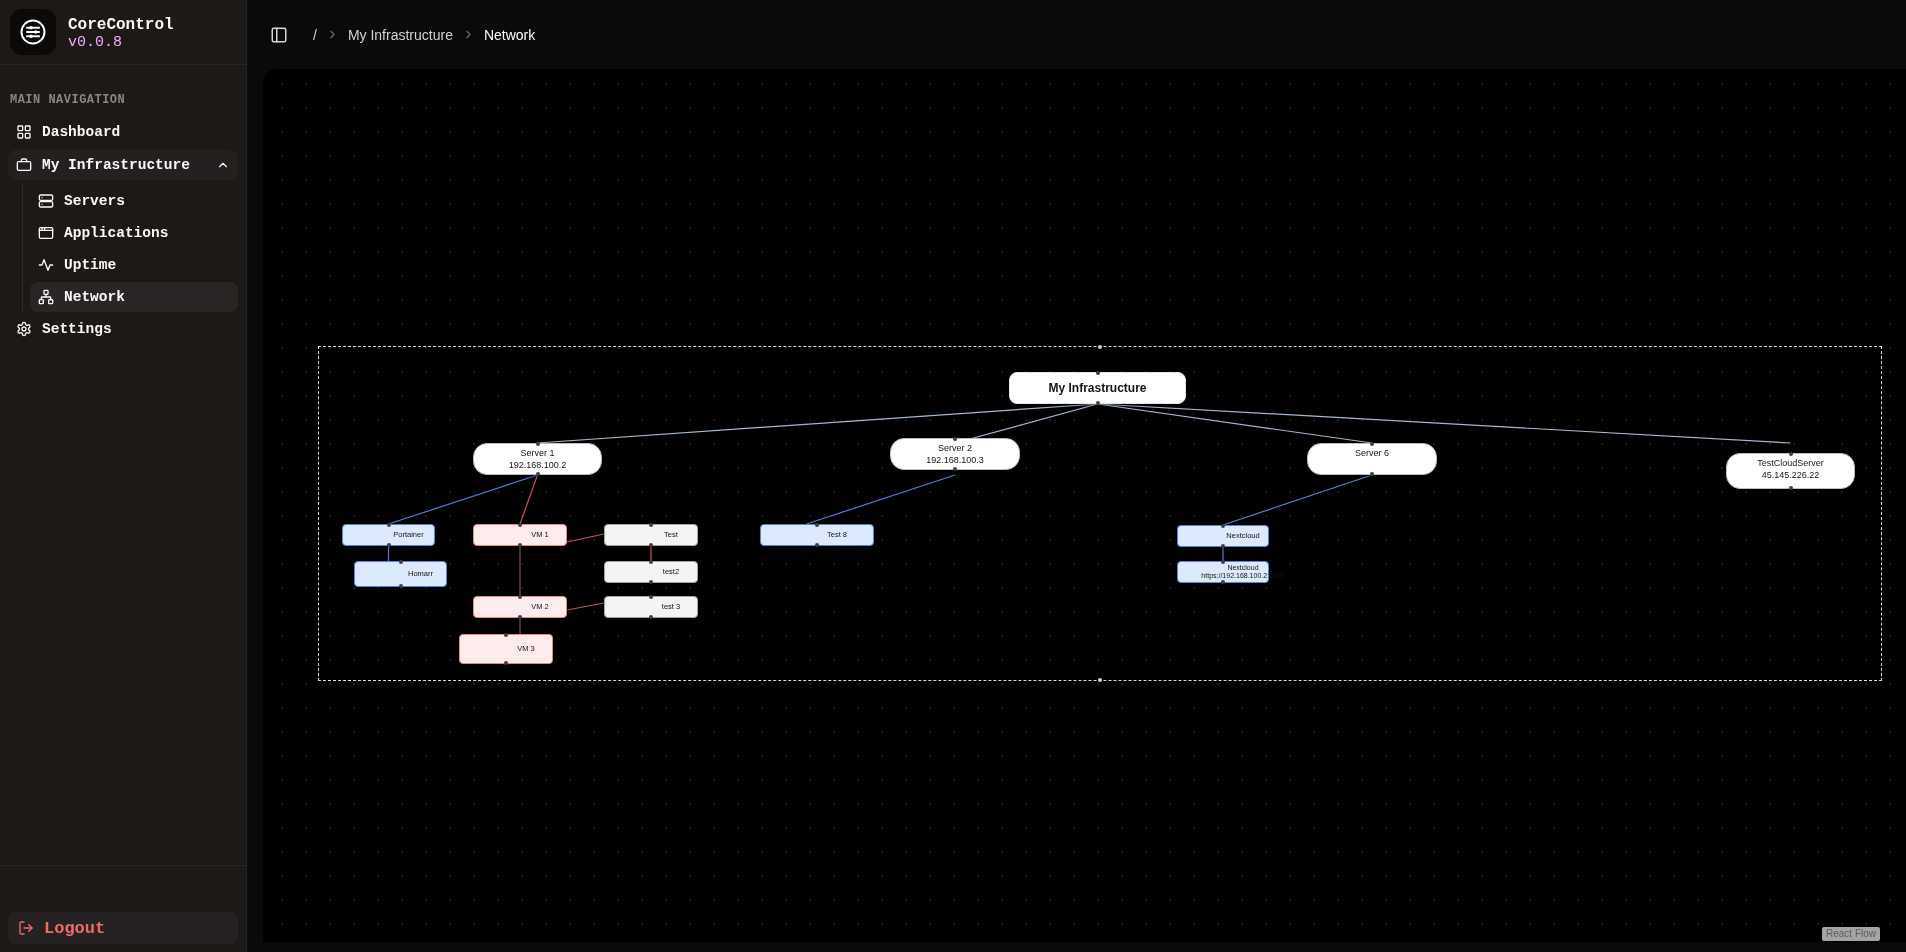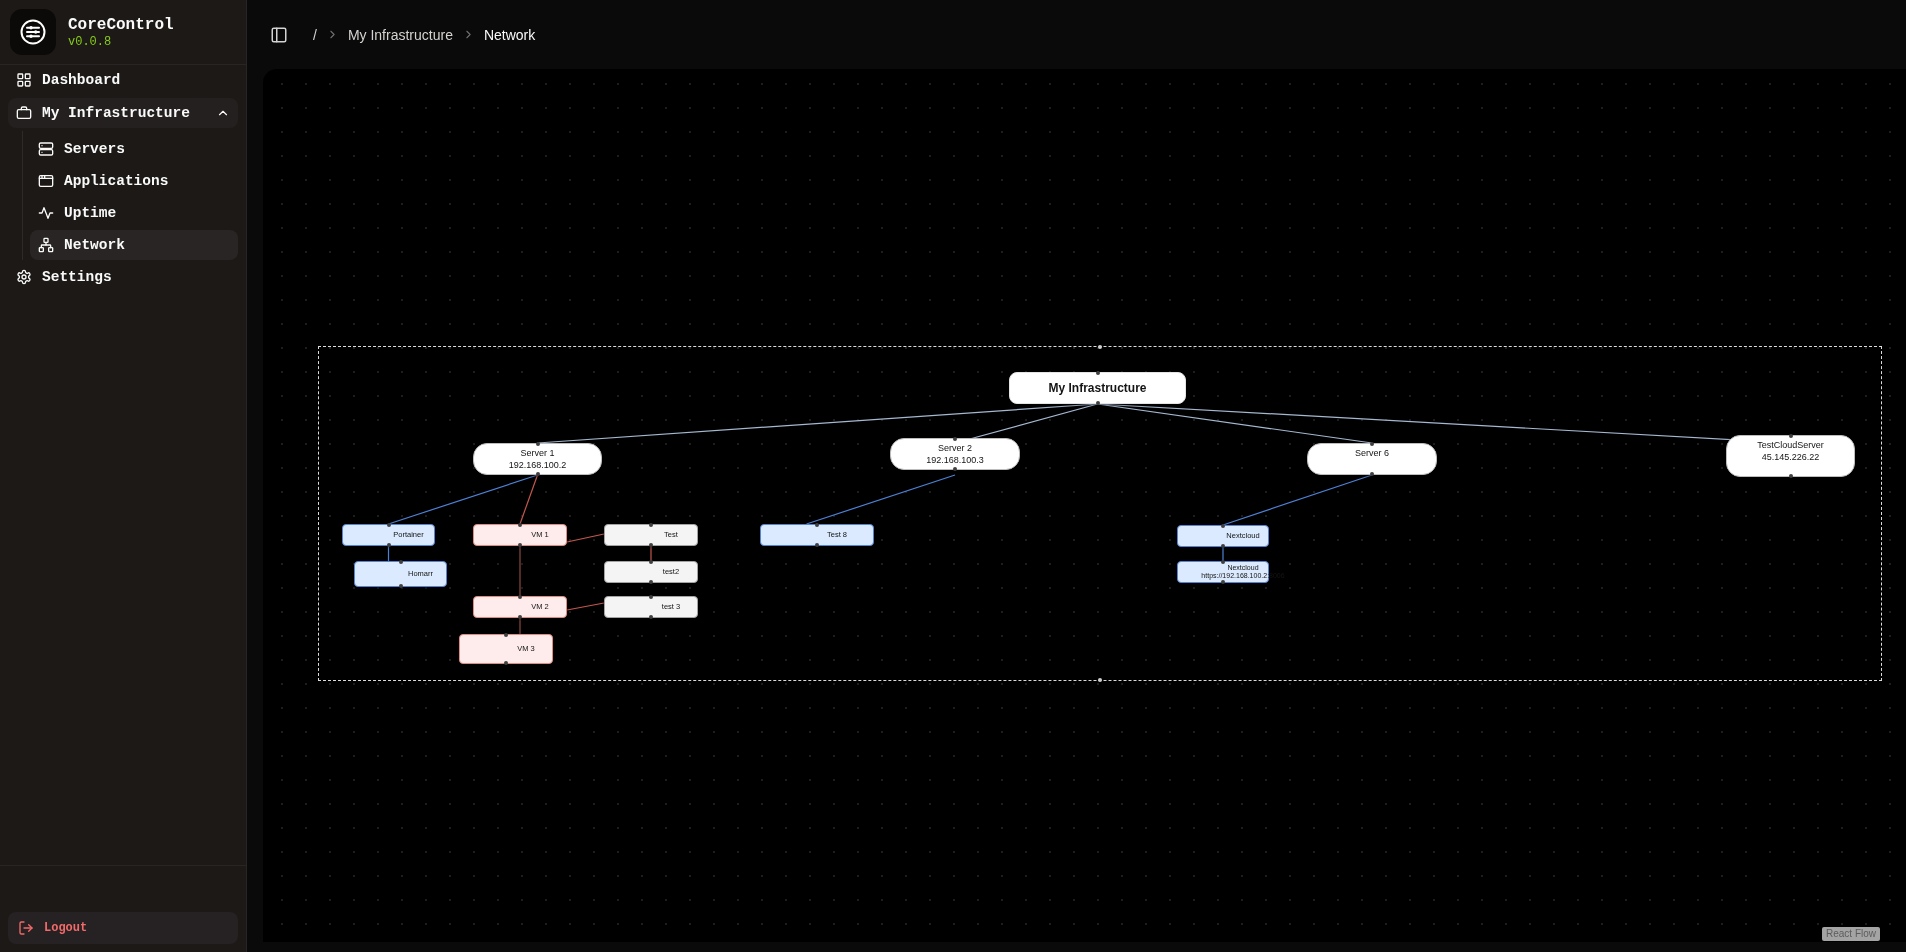--- a/index.html
+++ b/index.html
@@ -8,37 +8,37 @@
   .app { display:flex; width:1906px; height:952px; }
 
   
   .sidebar { width:247px; flex:none; background:#1c1917; border-right:1px solid #292524;
     display:flex; flex-direction:column; color:#fafafa;font-family:Liberation Mono, monospace; }
   .sb-header { height:65px; flex:none; display:flex; align-items:center; gap:12px;
     padding:8px 10px; border-bottom:1px solid #292524; }
   .logo-box { width:46px; height:46px; border-radius:12px; background:#0c0a09;
     display:flex; align-items:center; justify-content:center; flex:none; }
   .sb-title { font-size:16px; font-weight:700; line-height:20px; }
-  .sb-version { font-size:12px; color:#84cc16; line-height:15px; }
+  .sb-version { font-size:15px; color:#f0abfc; line-height:15px; }
   .sb-section-label { padding:28px 10px 10px 10px; font-size:12px; font-weight:700;
     letter-spacing:.04em; color:#8b8684; }
   .sb-nav { padding:0 8px; }
   .sb-item { display:flex; align-items:center; gap:10px; height:30px; padding:0 8px;
     border-radius:8px; font-size:14.5px; font-weight:600; margin-bottom:3px; cursor:pointer; }
   .sb-item.first { }
   .sb-item.parent { background:#24201f; }
   .sb-item .grow { flex:1; }
   .sb-item.active { background:#292524; }
   .sb-sub { margin:0 0 0 14px; padding:3px 0 0 7px; border-left:1px solid #2e2a28; }
   .sb-sub .sb-item { margin-bottom:2px; }
   .icon { display:flex; align-items:center; justify-content:center; flex:none; }
   .icon svg { stroke:currentColor; fill:none; stroke-width:2; stroke-linecap:round; stroke-linejoin:round; }
   .sb-footer { margin-top:auto; border-top:1px solid #292524; padding:8px; }
   .logout-btn { display:flex; align-items:center; gap:10px; height:32px; padding:0 10px;
-    border-radius:8px; background:#262122; color:#f26a6a; font-size:12px; font-weight:700; cursor:pointer;margin-top:38px; }
+    border-radius:8px; background:#262122; color:#f26a6a; font-size:17px; font-weight:700; cursor:pointer;margin-top:38px; }
 
   
   .main { flex:1; min-width:0; display:flex; flex-direction:column; background:#0a0a0a; }
   .topbar { height:69px; flex:none; display:flex; align-items:center; padding-left:23px; color:#e5e5e5; }
   .tb-toggle { margin-right:25px; cursor:pointer; color:#d4d4d4; }
   .crumbs { display:flex; align-items:center; gap:9px; font-size:14px; }
   .crumb-link { color:#d6d3d1; cursor:pointer; }
   .crumb-sep { color:#6f6f6f; display:flex; }
   .crumb-current { color:#fafafa; }
   .content { flex:1; padding:0 0 10px 16px; display:flex; }
@@ -94,20 +94,21 @@
           <circle cx="14.2" cy="12" r="1.35" fill="#fff" stroke="none"></circle>
           <circle cx="10.4" cy="15.4" r="1.35" fill="#fff" stroke="none"></circle>
         </svg>
       </div>
       <div>
         <div class="sb-title">CoreControl</div>
         <div class="sb-version">v0.0.8</div>
       </div>
     </div>
 
+    <div class="sb-section-label">MAIN NAVIGATION</div>
 
     <nav class="sb-nav">
       <div class="sb-item first">
         <span class="icon">
           <svg width="16" height="16" viewBox="0 0 24 24">
             <rect x="3" y="3" width="7" height="7" rx="1"></rect>
               <rect x="14" y="3" width="7" height="7" rx="1"></rect>
             <rect x="14" y="14" width="7" height="7" rx="1"></rect>
               <rect x="3" y="14" width="7" height="7" rx="1"></rect>
           </svg>
@@ -261,21 +262,21 @@
           <span>192.168.100.2</span>
         </div>
         <div class="node server" style="left:627px;top:369px;width:130px;height:32px">
           <span>Server 2</span>
           <span>192.168.100.3</span>
         </div>
         <div class="node server" style="left:1044px;top:374px;width:130px;height:32px">
           <span>Server 6</span>
           <span></span>
         </div>
-        <div class="node server" style="left:1463px;top:366px;width:129px;height:42px">
+        <div class="node server" style="left:1463px;top:384px;width:129px;height:36px">
           <span>TestCloudServer</span>
           <span>45.145.226.22</span>
         </div>
 
         <div class="node app blue" style="left:79px;top:455px;width:93px;height:22px">
           <span>Portainer</span>
         </div>
         <div class="node app blue" style="left:91px;top:492px;width:93px;height:26px">
           <span>Homarr</span>
         </div>

